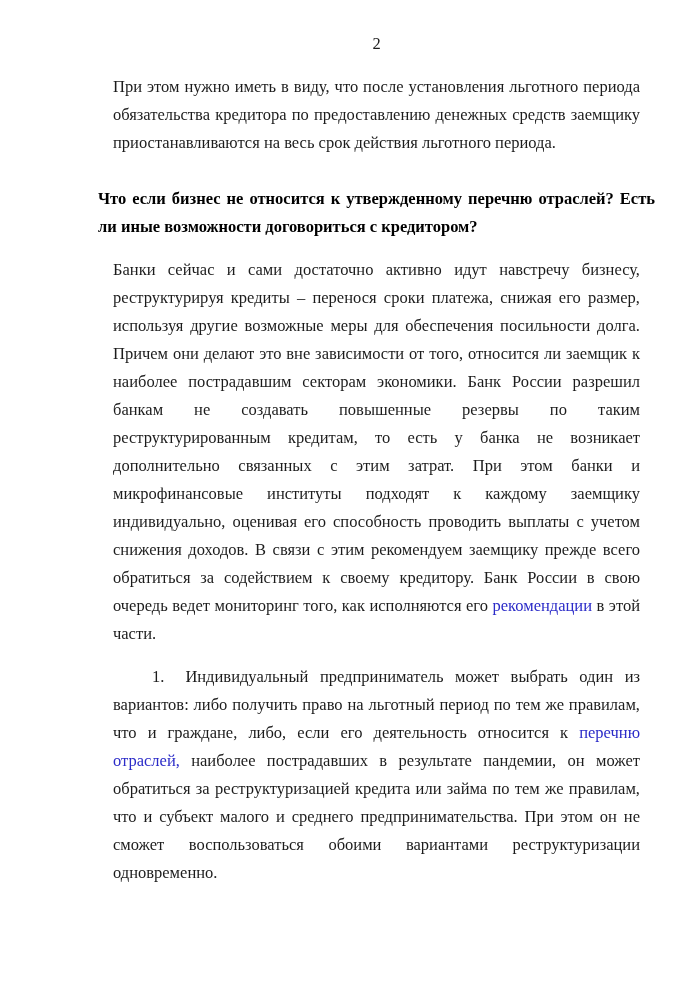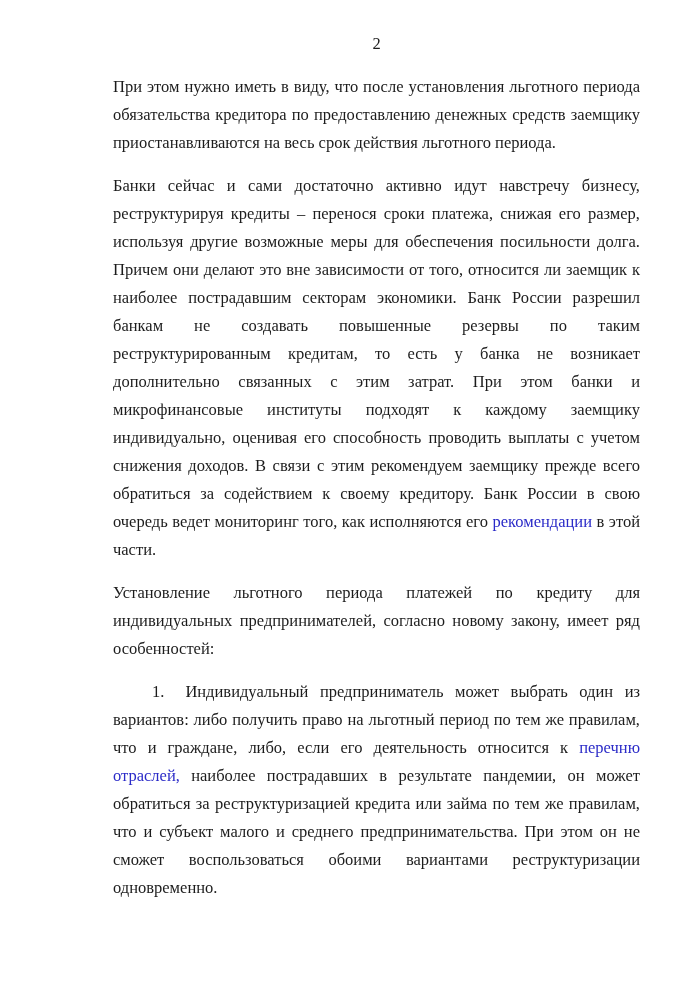--- a/index.html
+++ b/index.html
@@ -56,23 +56,21 @@
 <body>
 
 <div class="page">
 
   <div class="page-number">2</div>
 
   <p>
     <span>При этом нужно иметь в виду, что после установления льготного периода обязательства кредитора по предоставлению денежных средств заемщику приостанавливаются на весь срок действия льготного периода.</span>
   </p>
 
+  <h2>Что если бизнес не относится к утвержденному перечню отраслей? Есть ли иные возможности договориться с кредитором?</h2>
 
   <p><span>Банки сейчас и сами достаточно активно идут навстречу бизнесу, реструктурируя кредиты – перенося сроки платежа, снижая его размер, используя другие возможные меры для обеспечения посильности долга. Причем они делают это вне зависимости от того, относится ли заемщик к наиболее пострадавшим секторам экономики. Банк России разрешил банкам не создавать повышенные резервы по таким реструктурированным кредитам, то есть у банка не возникает дополнительно связанных с этим затрат. При этом банки и микрофинансовые институты подходят к каждому заемщику индивидуально, оценивая его способность проводить выплаты с учетом снижения доходов. В связи с этим рекомендуем заемщику прежде всего обратиться за содействием к своему кредитору. Банк России в свою очередь ведет мониторинг того, как исполняются его </span><a class="doc-link">рекомендации</a><span> в этой части.</span></p>
 
 
-  <p>
-    <span>Установление льготного периода платежей по кредиту для индивидуальных предпринимателей, согласно новому закону, имеет ряд особенностей:</span>
-  </p>
 
   <p class="numbered"><span>1.</span><span class="tab"></span><span>Индивидуальный предприниматель может выбрать один из вариантов: либо получить право на льготный период по тем же правилам, что и граждане, либо, если его деятельность относится к </span><a class="doc-link">перечню отраслей,</a><span> наиболее пострадавших в результате пандемии, он может обратиться за реструктуризацией кредита или займа по тем же правилам, что и субъект малого и среднего предпринимательства. При этом он не сможет воспользоваться обоими вариантами реструктуризации одновременно.</span></p>
 
 </div>
 
 </body></html>

